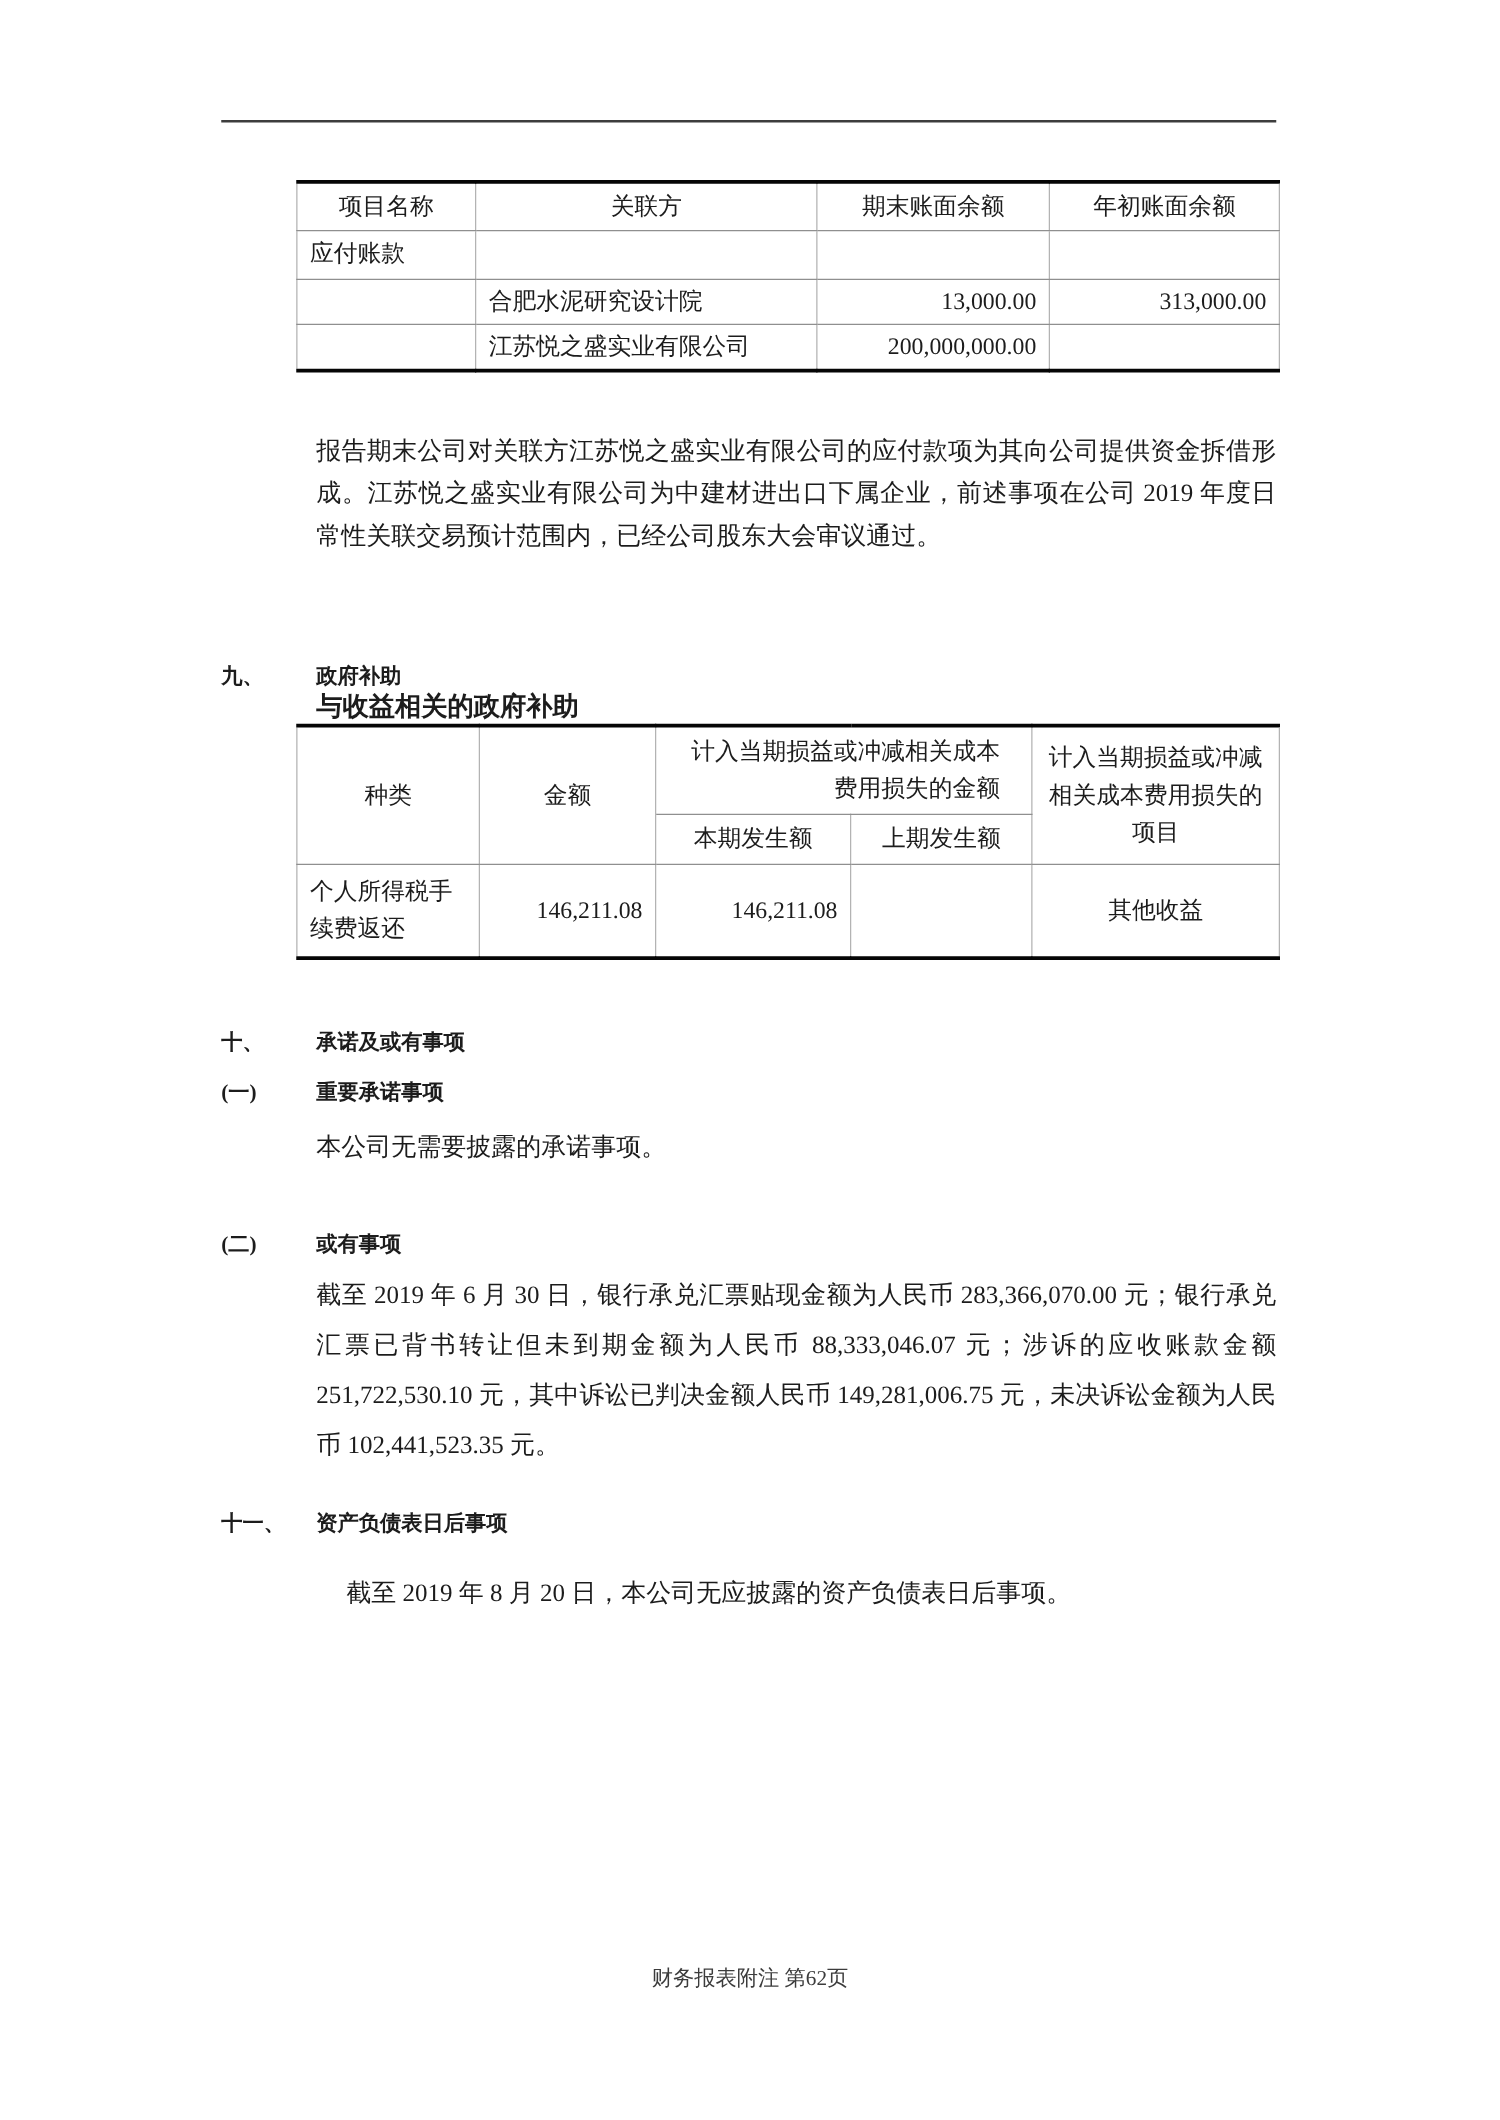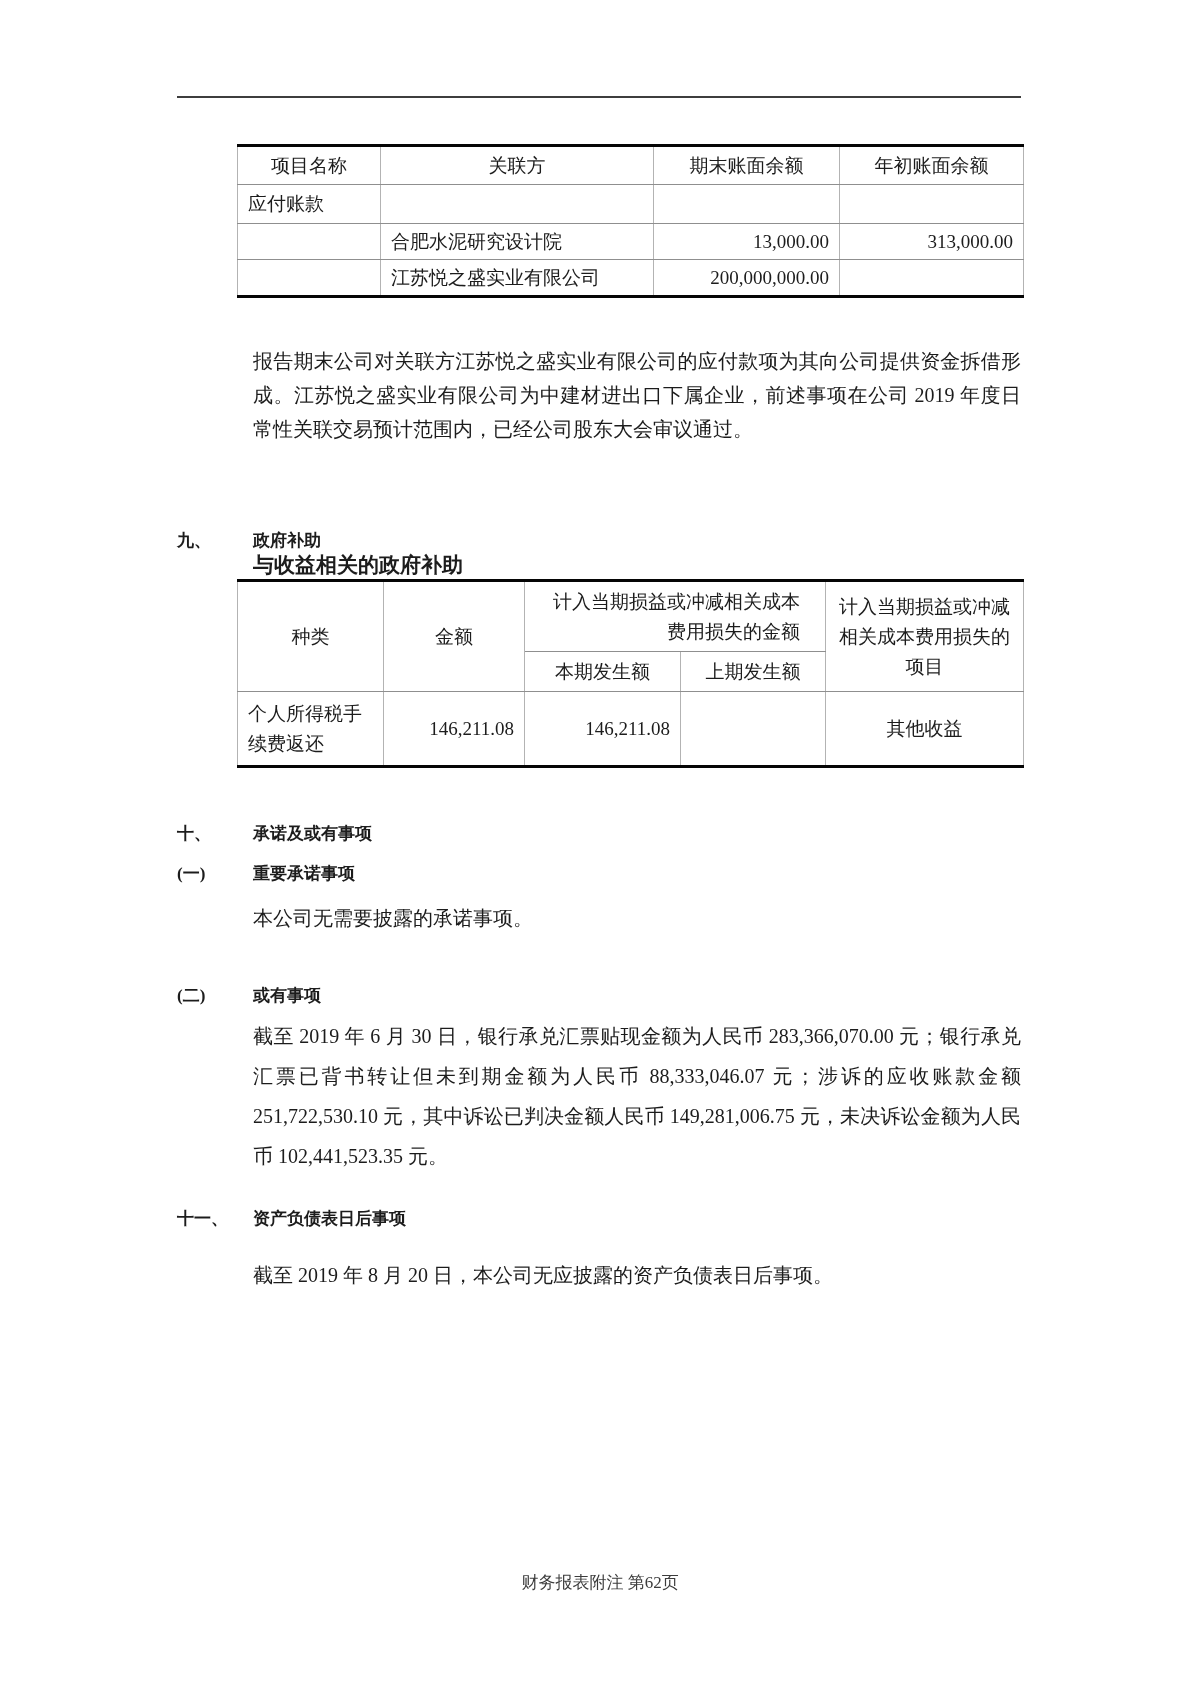--- a/index.html
+++ b/index.html
@@ -181,17 +181,17 @@
   <p class="bodyline" style="top:903px;">本公司无需要披露的承诺事项。</p>
 
   <div class="heading" style="top:982px;">
     <span class="hnum">(二)</span><span>或有事项</span>
   </div>
   <p class="para" style="top:1016px; line-height:40px;">截至 2019 年 6 月 30 日，银行承兑汇票贴现金额为人民币 283,366,070.00 元；银行承兑汇票已背书转让但未到期金额为人民币 88,333,046.07 元；涉诉的应收账款金额 251,722,530.10 元，其中诉讼已判决金额人民币 149,281,006.75 元，未决诉讼金额为人民币 102,441,523.35 元。</p>
 
   <div class="heading" style="top:1205px;">
     <span class="hnum">十一、</span><span>资产负债表日后事项</span>
   </div>
-  <p class="bodyline" style="top:1260px;">截至 2019 年 8 月 20 日，本公司无应披露的资产负债表日后事项。</p>
+  <p class="bodyline" style="top:1260px;margin-left:24px;">截至 2019 年 8 月 20 日，本公司无应披露的资产负债表日后事项。</p>
 
   <div class="footer">财务报表附注 第62页</div>
 
 </div>
 
 </body></html>

